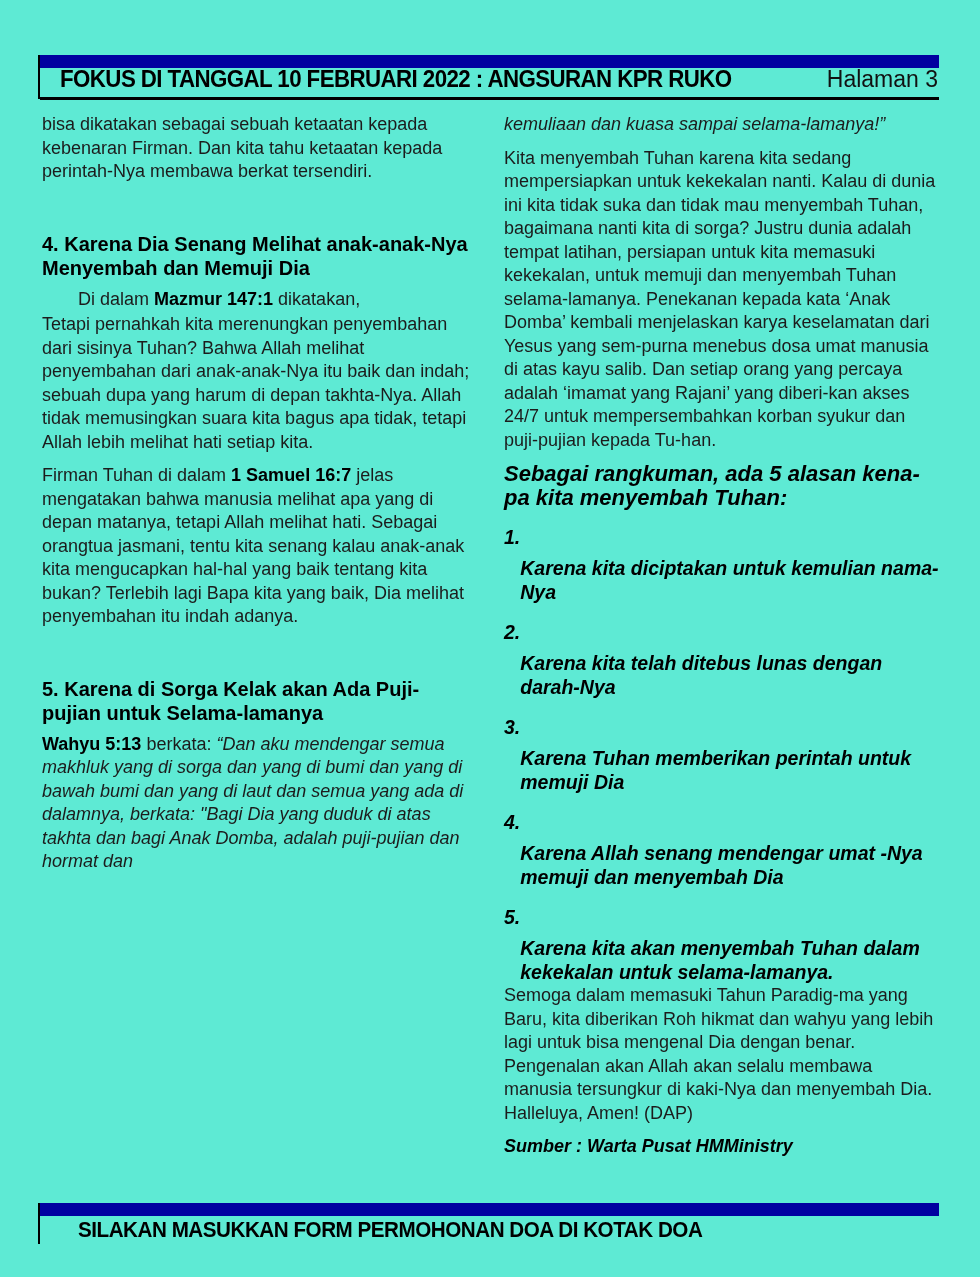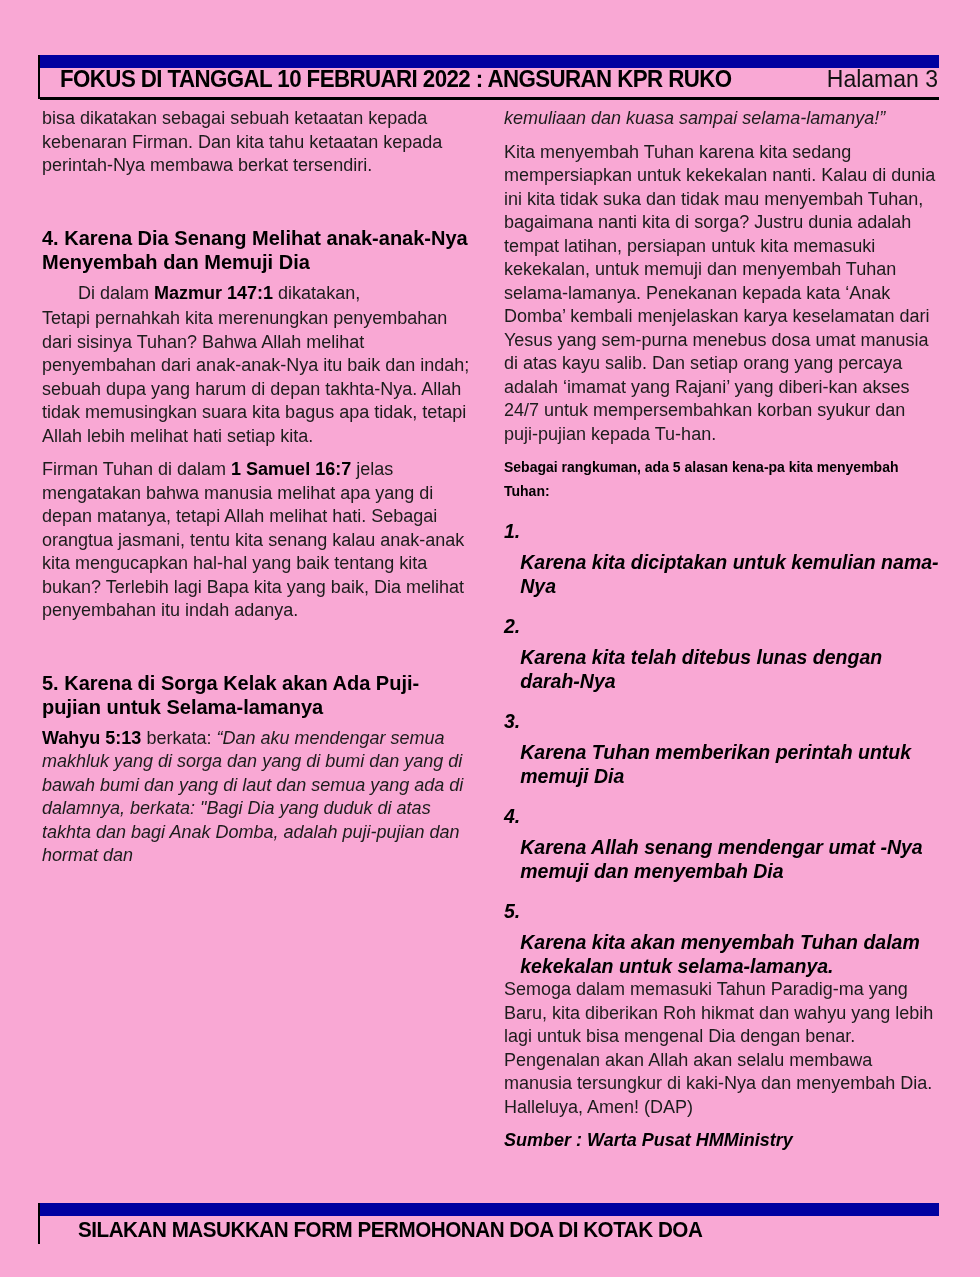--- a/index.html
+++ b/index.html
@@ -1,19 +1,19 @@
 <!DOCTYPE html>
 <html><head>
 <meta charset="utf-8">
 <style>
   html,body { margin:0; padding:0; background:#ffffff; }
   .page {
     position:relative;
     width:980px; height:1277px;
-    background:#f9a8d4;
+    background:#5eead4;
     font-family:"Liberation Sans", sans-serif;
     color:#1c1c1c;
     overflow:hidden;
   }
 
   
   .top-bar {
     position:absolute; left:40px; top:55px;
     width:899px; height:13px;
   }
@@ -31,35 +31,35 @@
     transform:scaleX(0.97); transform-origin:left center;
   }
   .page-num { font-size:23px; color:#111; white-space:nowrap; }
   .header-rule {
     position:absolute; left:40px; top:97px;
     width:899px; height:3px; background:#000;
   }
 
   
   .columns {
-    position:absolute; left:42px; top:107px; width:898px;
+    position:absolute; left:42px; top:113px; width:898px;
     display:flex; gap:26px;
   }
   .col { width:436px; font-size:18px; line-height:23.5px; }
   .col p { margin:0 0 10px 0; }
   .col .tight { margin-bottom:2px;margin-left:36px; }
   h2.section-heading {
     font-size:20px; line-height:24px; color:#000;
     margin:48px 0 8px 0; font-weight:bold;
   }
   .quote { font-style:italic; }
   .ref { font-weight:bold; color:#000; }
   .summary-heading {
-    font-weight:bold; color:#000;
-    font-size:14px; line-height:23.5px; margin:30px 0 0 0;
+    font-weight:bold; font-style:italic; color:#000;
+    font-size:22px; line-height:23.5px; margin:30px 0 0 0;
   }
   .reason-list { margin-top:14px; }
   .reason-item {
     display:flex; font-weight:bold; font-style:italic; color:#000;
     font-size:19.5px; line-height:23.5px; margin-top:17px;
   }
   .reason-num { flex:0 0 auto; }
   .reason-text { flex:1 1 auto;margin-top:31px; }
   .closing { margin-top:22px; }
   .source-line {

